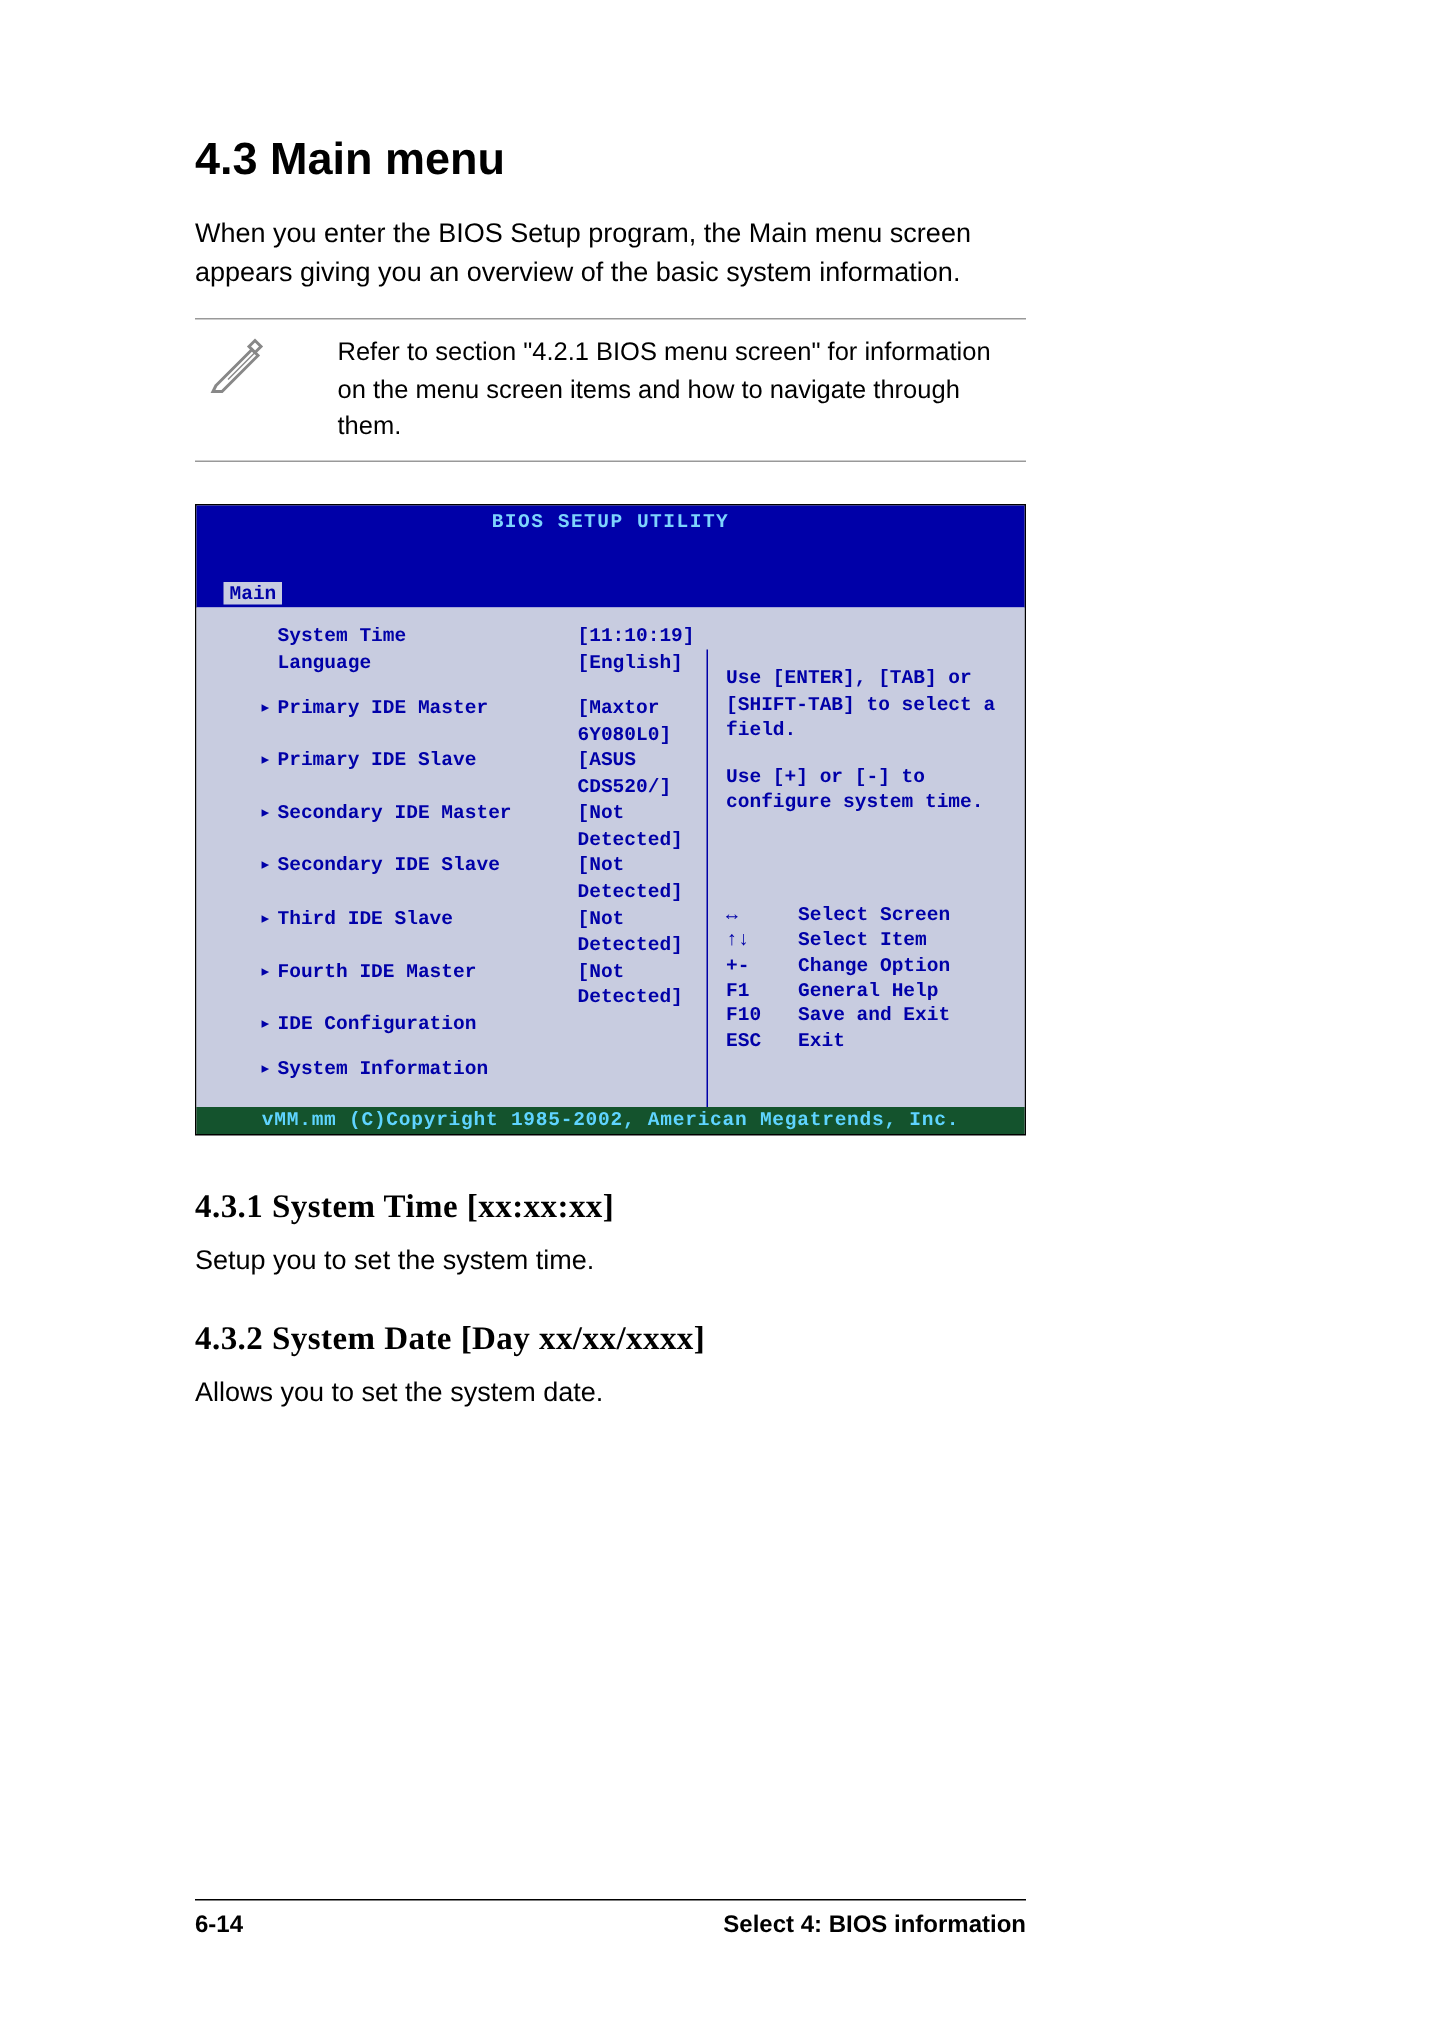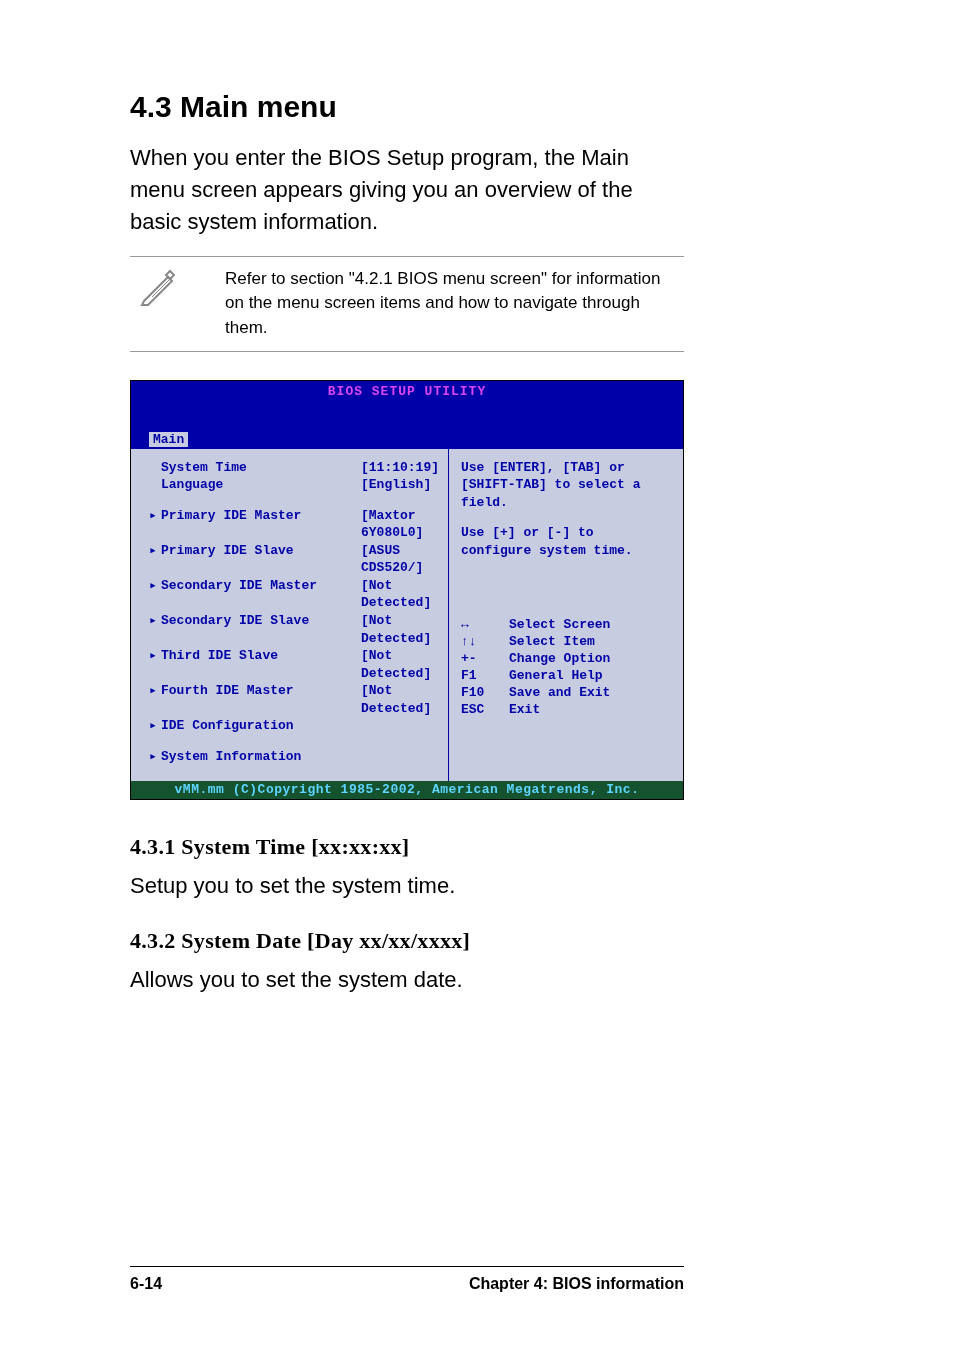--- a/index.html
+++ b/index.html
@@ -15,21 +15,21 @@
     box-sizing: border-box;
     padding: 90px 110px 60px 130px;
     position: relative;
   }
   h1.section-heading {
     font-size: 30px;
     font-weight: bold;
     margin: 0 0 18px 0;
   }
   p.body {
-    font-size: 22px;
+    font-size: 18px;
     line-height: 1.45;
     margin: 0 0 18px 0;
   }
   .note-block {
     display: flex;
     align-items: flex-start;
     border-top: 1px solid #999;
     border-bottom: 1px solid #999;
     padding: 10px 0;
     margin-bottom: 28px;
@@ -54,21 +54,21 @@
     margin-bottom: 34px;
     font-weight: bold;
   }
   .bios-header {
     background: #0000a8;
     color: #fff;
     padding: 2px 0 0 0;
   }
   .bios-title {
     text-align: center;
-    color: #d946ef;
+    color: #7dd3fc;
     font-weight: bold;
     padding: 1px 0;
     letter-spacing: 1px;
   }
   .bios-tabbar {
     padding: 0 18px 2px 18px;
     margin-top: 32px;
   }
   .bios-tab {
     display: inline-block;
@@ -82,40 +82,42 @@
     color: #0000a8;
     display: flex;
   }
   .bios-left {
     flex: 1;
     padding: 10px 8px 16px 18px;
   }
   .bios-row {
     display: flex;
     line-height: 1.35;
+    margin-left: 24px;
   }
   .bios-arrow {
     width: 12px;
     flex: 0 0 12px;
     color: #0000a8;
   }
   .bios-label {
     width: 200px;
     flex: 0 0 200px;
   }
   .bios-value { flex: 1; }
   .bios-gap { height: 13px; }
   .bios-right {
     width: 210px;
     flex: 0 0 210px;
     border-left: 1px solid #0000a8;
     padding: 10px 12px 16px 12px;
     display: flex;
     flex-direction: column;
     color: #0000a8;
+    margin-top: 28px;
   }
   .bios-help-top { flex: 0 0 auto; line-height:1.35; }
   .bios-help-keys {
     margin-top: 58px;
     flex: 0 0 auto;
   }
   .bios-keyrow {
     display: flex;
     line-height: 1.3;
     font-weight: bold;
@@ -275,16 +277,16 @@
     <p class="body">Setup you to set the system time.</p>
   </div>
 
   <div class="sub-block">
     <h2 class="subsection">4.3.2   System Date [Day xx/xx/xxxx]</h2>
     <p class="body">Allows you to set the system date.</p>
   </div>
 
   <div class="page-footer">
     <span>6-14</span>
-    <span>Chapter 4: BIOS information</span>
+    <span>Select 4: BIOS information</span>
   </div>
 
 </div>
 
 </body></html>

